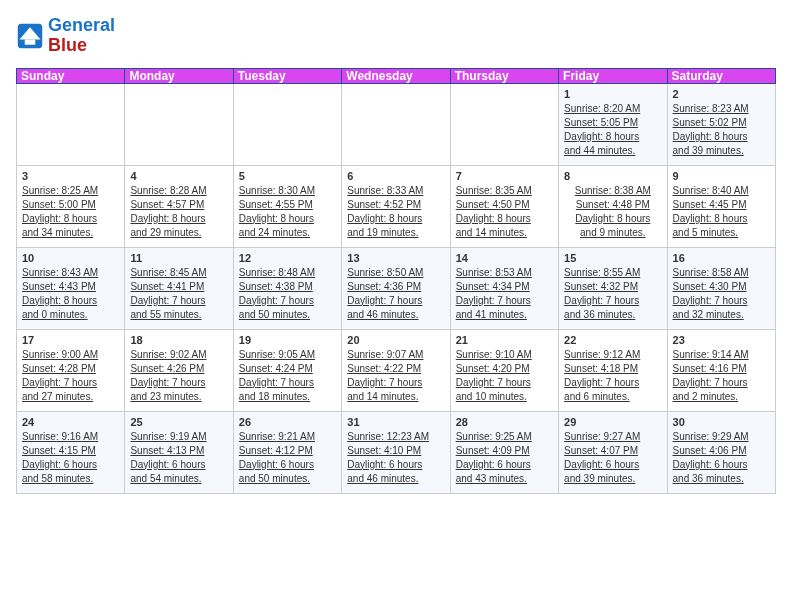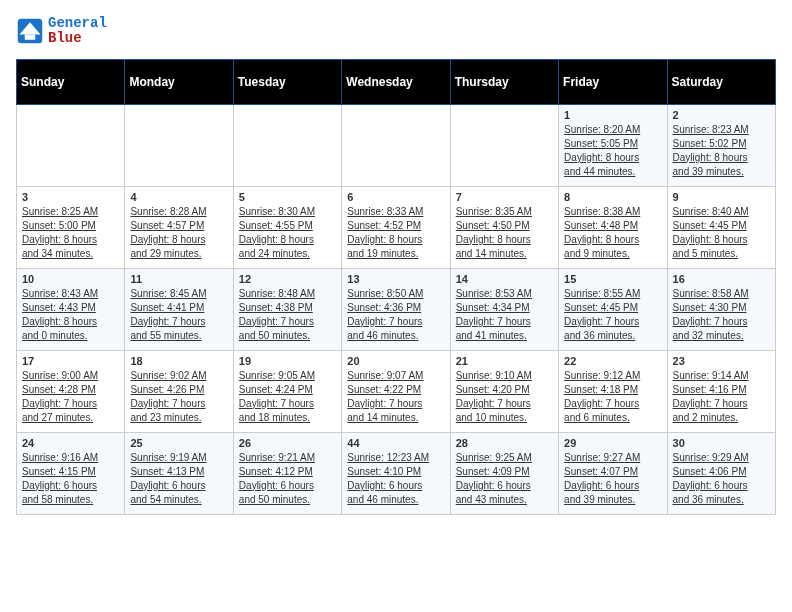--- a/index.html
+++ b/index.html
@@ -15,25 +15,24 @@
       justify-content: space-between;
       align-items: flex-start;
       margin-bottom: 12px;
     }
     .logo {
       display: flex;
       align-items: center;
       gap: 4px;
     }
     .logo-text {
-      font-size: 14px;
+      font-size: 18px;
       font-weight: bold;
       color: #333;
       line-height: 1.1;
-      font-family: Liberation Mono, monospace;
     }
     .logo-text span {
       color: #1a73c8;
     }
     .logo-icon {
       width: 28px;
       height: 28px;
     }
     .title-block {
       text-align: right;
@@ -46,25 +45,25 @@
     .location {
       font-size: 14px;
       color: #555;
     }
     table {
       width: 100%;
       border-collapse: collapse;
       table-layout: fixed;
     }
     thead tr th {
-      background-color: #000000;
+      background-color: #d946ef;
       color: #fff;
       font-size: 12px;
       font-weight: bold;
-      padding: 15px 4px;
+      padding: 0 4px;
       text-align: left;
       border: 1px solid #1a5190;
     }
     tbody tr td {
       vertical-align: top;
       border: 1px solid #ccc;
       padding: 4px 5px;
       font-size: 9.5px;
       color: #333;
       height: 82px;
@@ -174,21 +173,21 @@
         </td>
         <td>
           <div class="day-num">7</div>
           <div class="day-info" style="white-space: pre-line;">Sunrise: 8:35 AM
 Sunset: 4:50 PM
 Daylight: 8 hours
 and 14 minutes.</div>
         </td>
         <td>
           <div class="day-num">8</div>
-          <div class="day-info" style="white-space: pre-line;">Sunrise: 8:38 AM
+          <div class="day-info" style="white-space: pre-line; text-align: center;">Sunrise: 8:38 AM
 Sunset: 4:48 PM
 Daylight: 8 hours
 and 9 minutes.</div>
         </td>
         <td>
           <div class="day-num">9</div>
           <div class="day-info" style="white-space: pre-line;">Sunrise: 8:40 AM
 Sunset: 4:45 PM
 Daylight: 8 hours
 and 5 minutes.</div>
@@ -226,21 +225,21 @@
         <td>
           <div class="day-num">14</div>
           <div class="day-info" style="white-space: pre-line;">Sunrise: 8:53 AM
 Sunset: 4:34 PM
 Daylight: 7 hours
 and 41 minutes.</div>
         </td>
         <td>
           <div class="day-num">15</div>
           <div class="day-info" style="white-space: pre-line;">Sunrise: 8:55 AM
-Sunset: 4:45 PM
+Sunset: 4:32 PM
 Daylight: 7 hours
 and 36 minutes.</div>
         </td>
         <td>
           <div class="day-num">16</div>
           <div class="day-info" style="white-space: pre-line;">Sunrise: 8:58 AM
 Sunset: 4:30 PM
 Daylight: 7 hours
 and 32 minutes.</div>
         </td>
@@ -312,21 +311,21 @@
 and 54 minutes.</div>
         </td>
         <td>
           <div class="day-num">26</div>
           <div class="day-info" style="white-space: pre-line;">Sunrise: 9:21 AM
 Sunset: 4:12 PM
 Daylight: 6 hours
 and 50 minutes.</div>
         </td>
         <td>
-          <div class="day-num">44</div>
+          <div class="day-num">31</div>
           <div class="day-info" style="white-space: pre-line;">Sunrise: 12:23 AM
 Sunset: 4:10 PM
 Daylight: 6 hours
 and 46 minutes.</div>
         </td>
         <td>
           <div class="day-num">28</div>
           <div class="day-info" style="white-space: pre-line;">Sunrise: 9:25 AM
 Sunset: 4:09 PM
 Daylight: 6 hours

